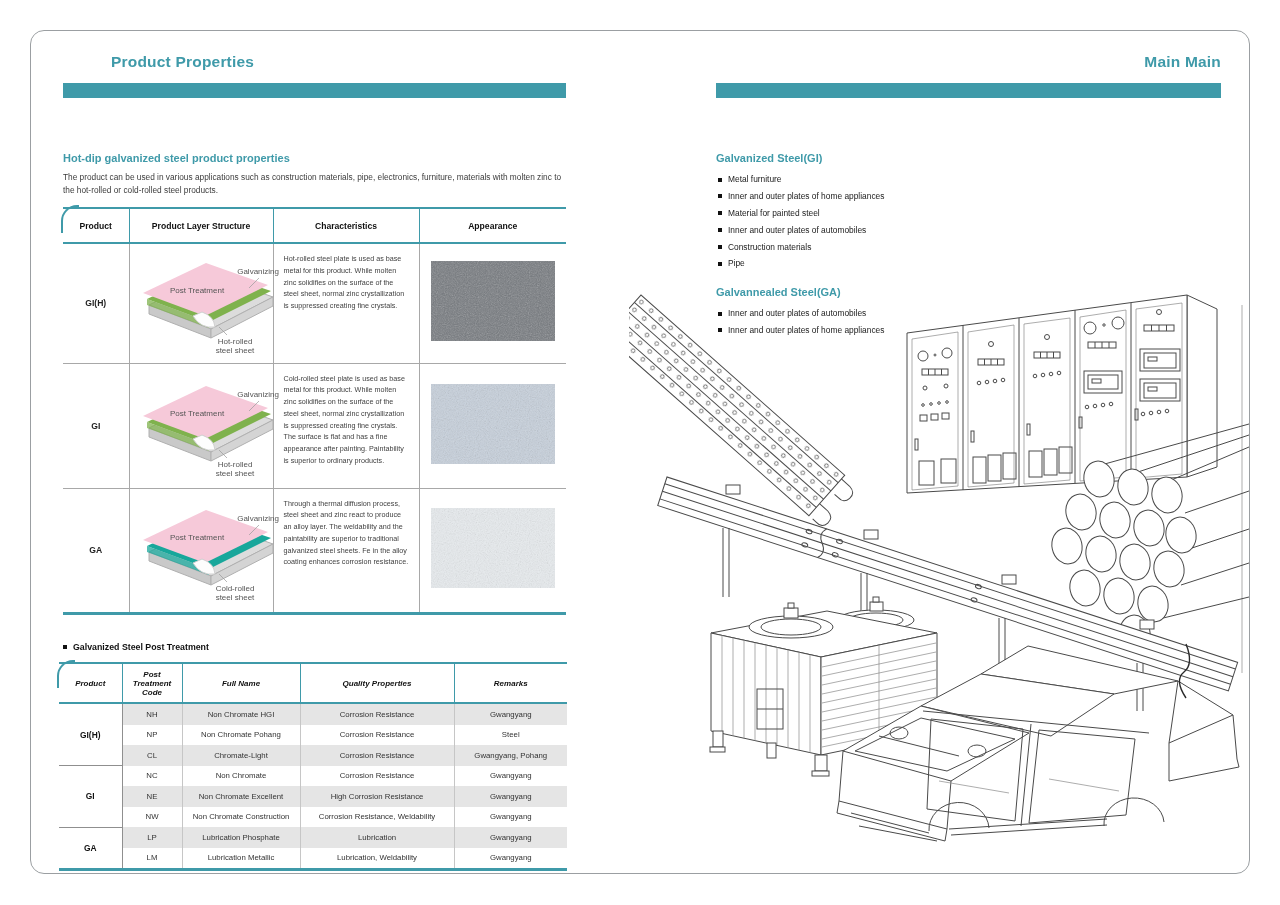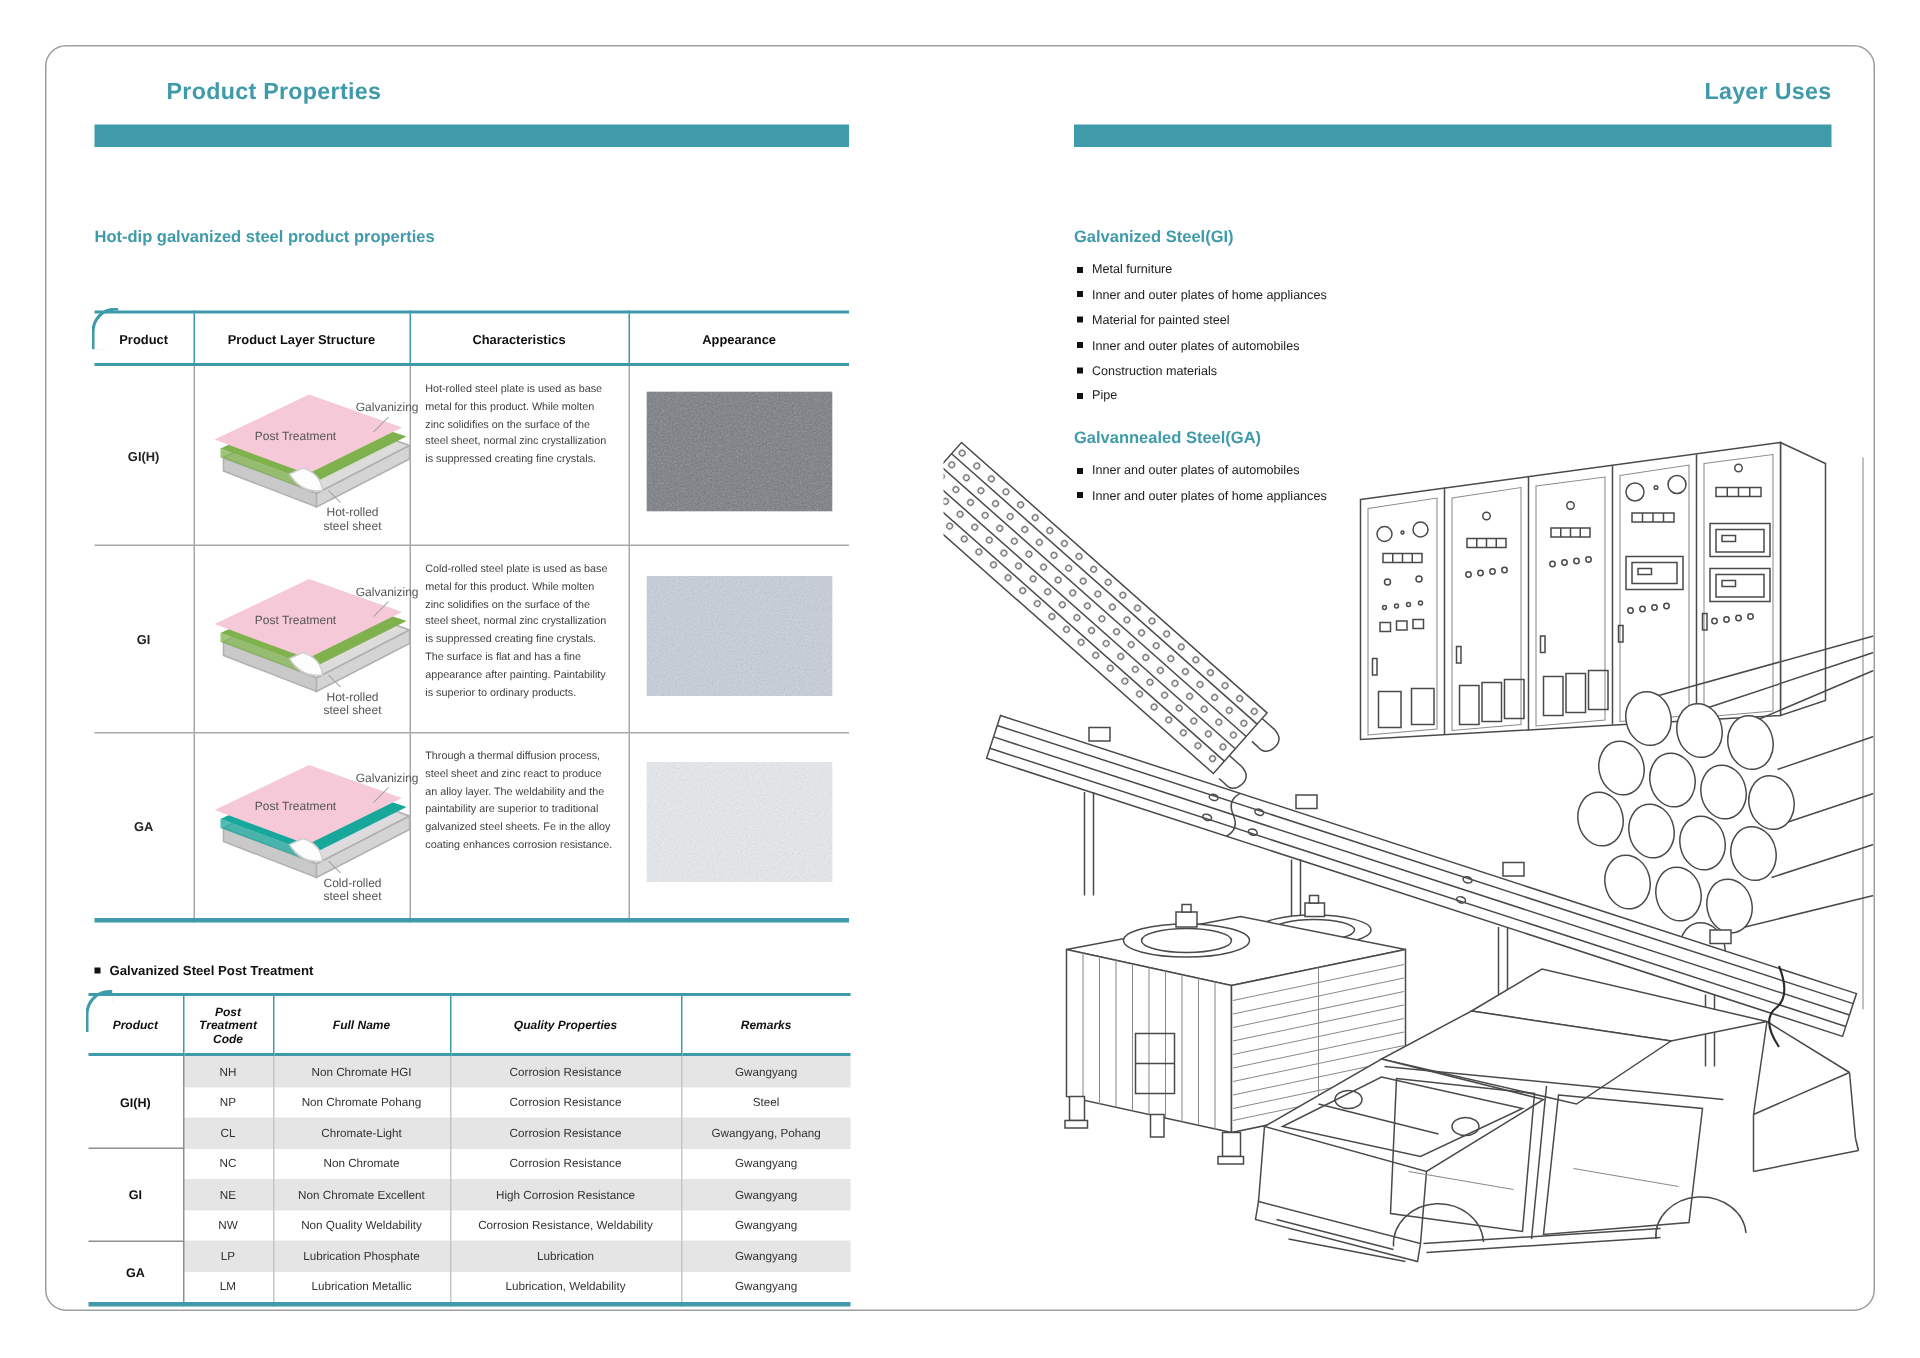--- a/index.html
+++ b/index.html
@@ -57,20 +57,21 @@
 </head>
 <body>
 
 <div id="page-card">
 
   <div class="col-left">
     <div class="page-title">Product Properties</div>
     <div class="title-bar"></div>
 
     <div class="sec-heading" style="top:121px;">Hot-dip galvanized steel product properties</div>
+    <div class="intro">The product can be used in various applications such as construction materials, pipe, electronics, furniture, materials with molten zinc to the hot-rolled or cold-rolled steel products.</div>
 
     <div class="tbl-wrap" style="top:176px;">
       <div class="corner-arc"></div>
       <table id="props-table">
         <colgroup>
             <col style="width:66px">
             <col style="width:144px">
             <col style="width:146px">
             <col style="width:147px">
           </colgroup>
@@ -225,21 +226,21 @@
               <td>Gwangyang</td>
             </tr>
             <tr>
               <td class="band">NE</td>
               <td class="band">Non Chromate Excellent</td>
               <td class="band">High Corrosion Resistance</td>
               <td class="band">Gwangyang</td>
             </tr>
             <tr>
               <td>NW</td>
-              <td>Non Quality Weldability</td>
+              <td>Non Chromate Construction</td>
               <td>Corrosion Resistance, Weldability</td>
               <td>Gwangyang</td>
             </tr>
             <tr>
               <td class="pt-product group-start" rowspan="2">GA</td>
               <td class="band">LP</td>
               <td class="band">Lubrication Phosphate</td>
               <td class="band">Lubrication</td>
               <td class="band">Gwangyang</td>
             </tr>
@@ -248,21 +249,21 @@
               <td>Lubrication Metallic</td>
               <td>Lubrication, Weldability</td>
               <td>Gwangyang</td>
             </tr>
           </tbody>
       </table>
     </div>
   </div>
 
   <div class="col-right">
-    <div class="page-title right">Layer Uses</div>
+    <div class="page-title right">Main Main</div>
     <div class="title-bar"></div>
 
     <div class="sec-heading" style="top:121px;">Galvanized Steel(GI)</div>
     <ul class="uses-list" style="top:140px;">
         <li><span class="sq"></span><span>Metal furniture</span></li>
         <li><span class="sq"></span><span>Inner and outer plates of home appliances</span></li>
         <li><span class="sq"></span><span>Material for painted steel</span></li>
         <li><span class="sq"></span><span>Inner and outer plates of automobiles</span></li>
         <li><span class="sq"></span><span>Construction materials</span></li>
         <li><span class="sq"></span><span>Pipe</span></li>

